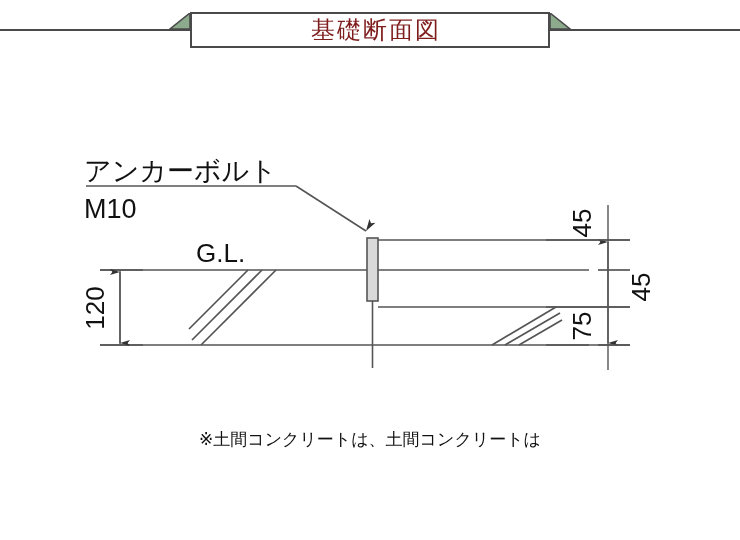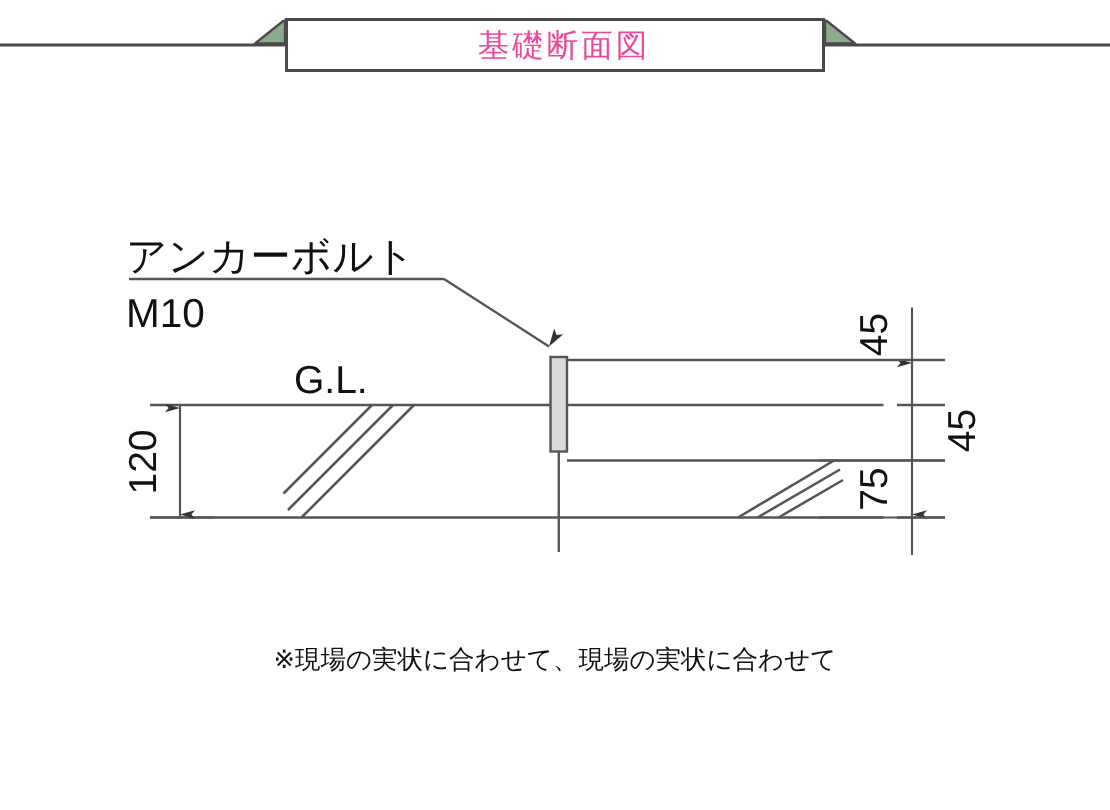--- a/index.html
+++ b/index.html
@@ -40,23 +40,23 @@
     height: 36px;
     box-sizing: border-box;
     border: 2px solid #4a4a4a;
     background: #ffffff;
     display: flex;
     align-items: center;
     justify-content: center;
     z-index: 3;
   }
   #banner-title {
-    font-size: 21px;
+    font-size: 24px;
     letter-spacing: 2px;
-    color: #ec4899;
+    color: #7f1d1d;
     white-space: nowrap;
     line-height: 1;
     margin-left: 12px;
   }
   .banner-wing {
     position: absolute;
     top: 13px;
     width: 22px;
     height: 17px;
     z-index: 2;
@@ -182,16 +182,16 @@
 
     <text x="591" y="223" font-family="'Liberation Sans','DejaVu Sans',sans-serif" font-size="26" fill="#111111" text-anchor="middle" transform="rotate(-90 591 223)">45</text>
 
     <text x="650" y="287" font-family="'Liberation Sans','DejaVu Sans',sans-serif" font-size="26" fill="#111111" text-anchor="middle" transform="rotate(-90 650 287)">45</text>
 
     <text x="591" y="326" font-family="'Liberation Sans','DejaVu Sans',sans-serif" font-size="26" fill="#111111" text-anchor="middle" transform="rotate(-90 591 326)">75</text>
 
   </svg>
 
   <div class="note-block">
-    <span class="note-line">※現場の実状に合わせて、現場の実状に合わせて</span>
+    <span class="note-line">※土間コンクリートは、土間コンクリートは</span>
   </div>
 
 </div>
 
 </body></html>

